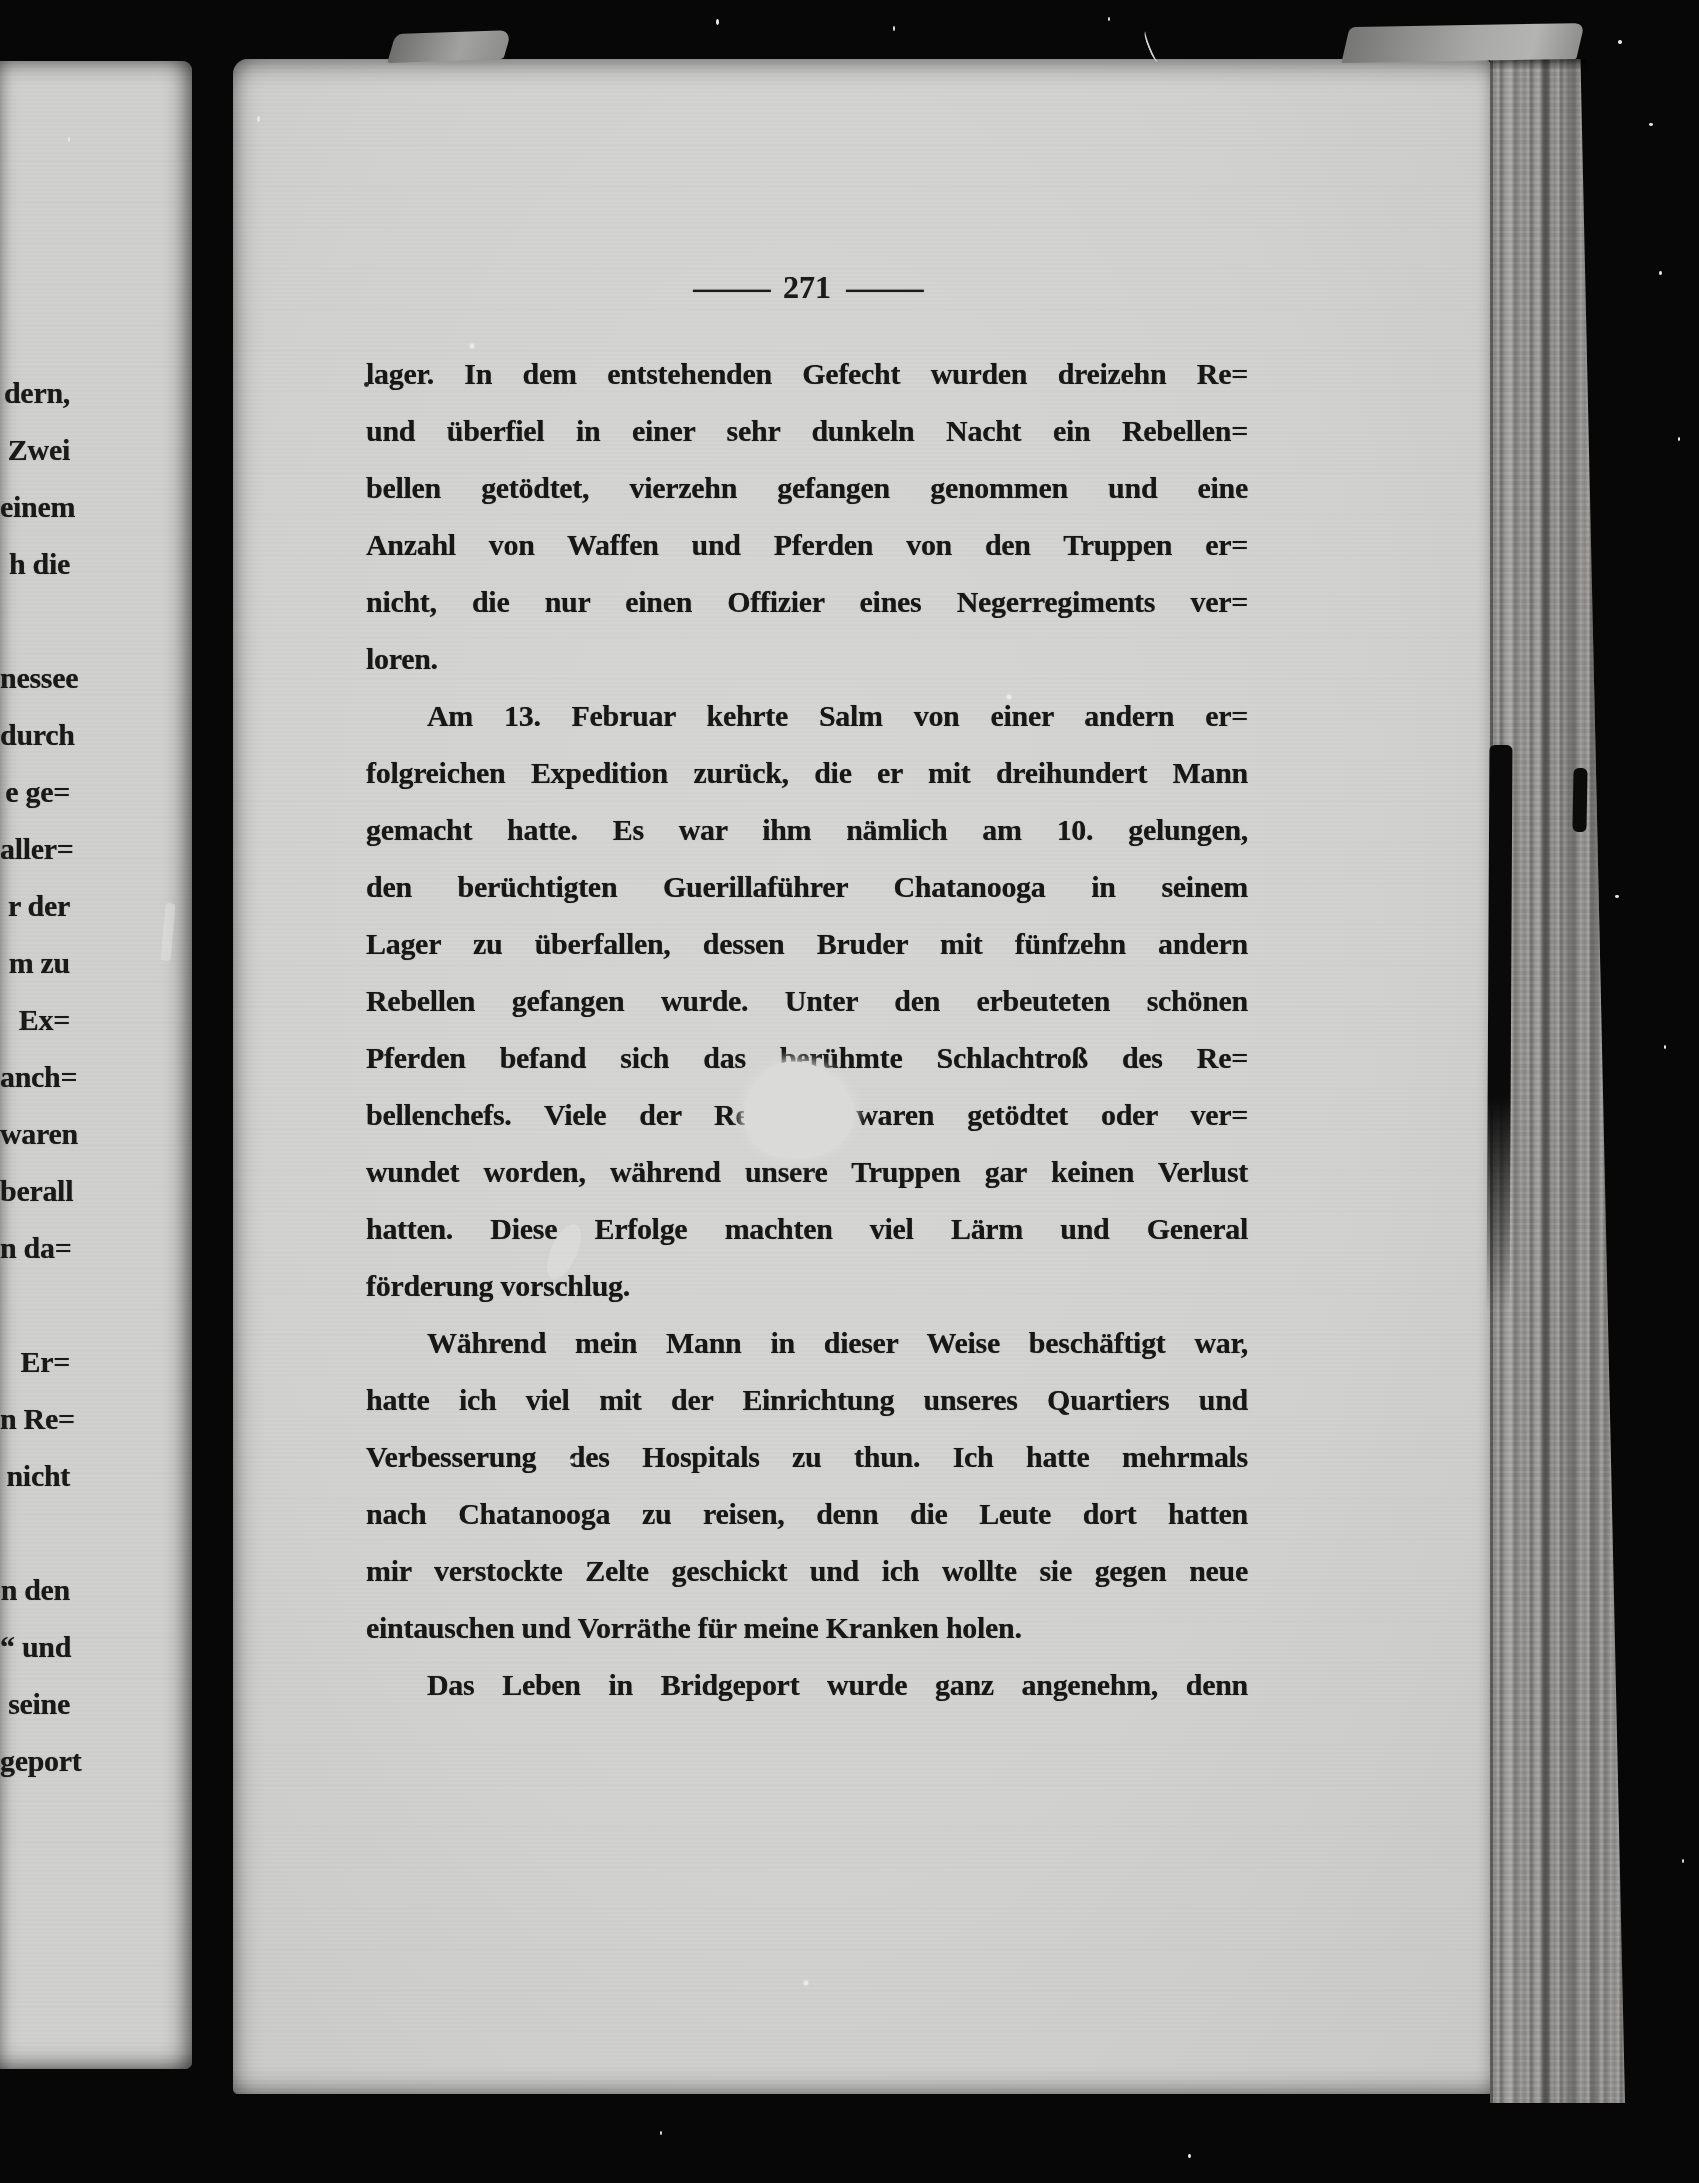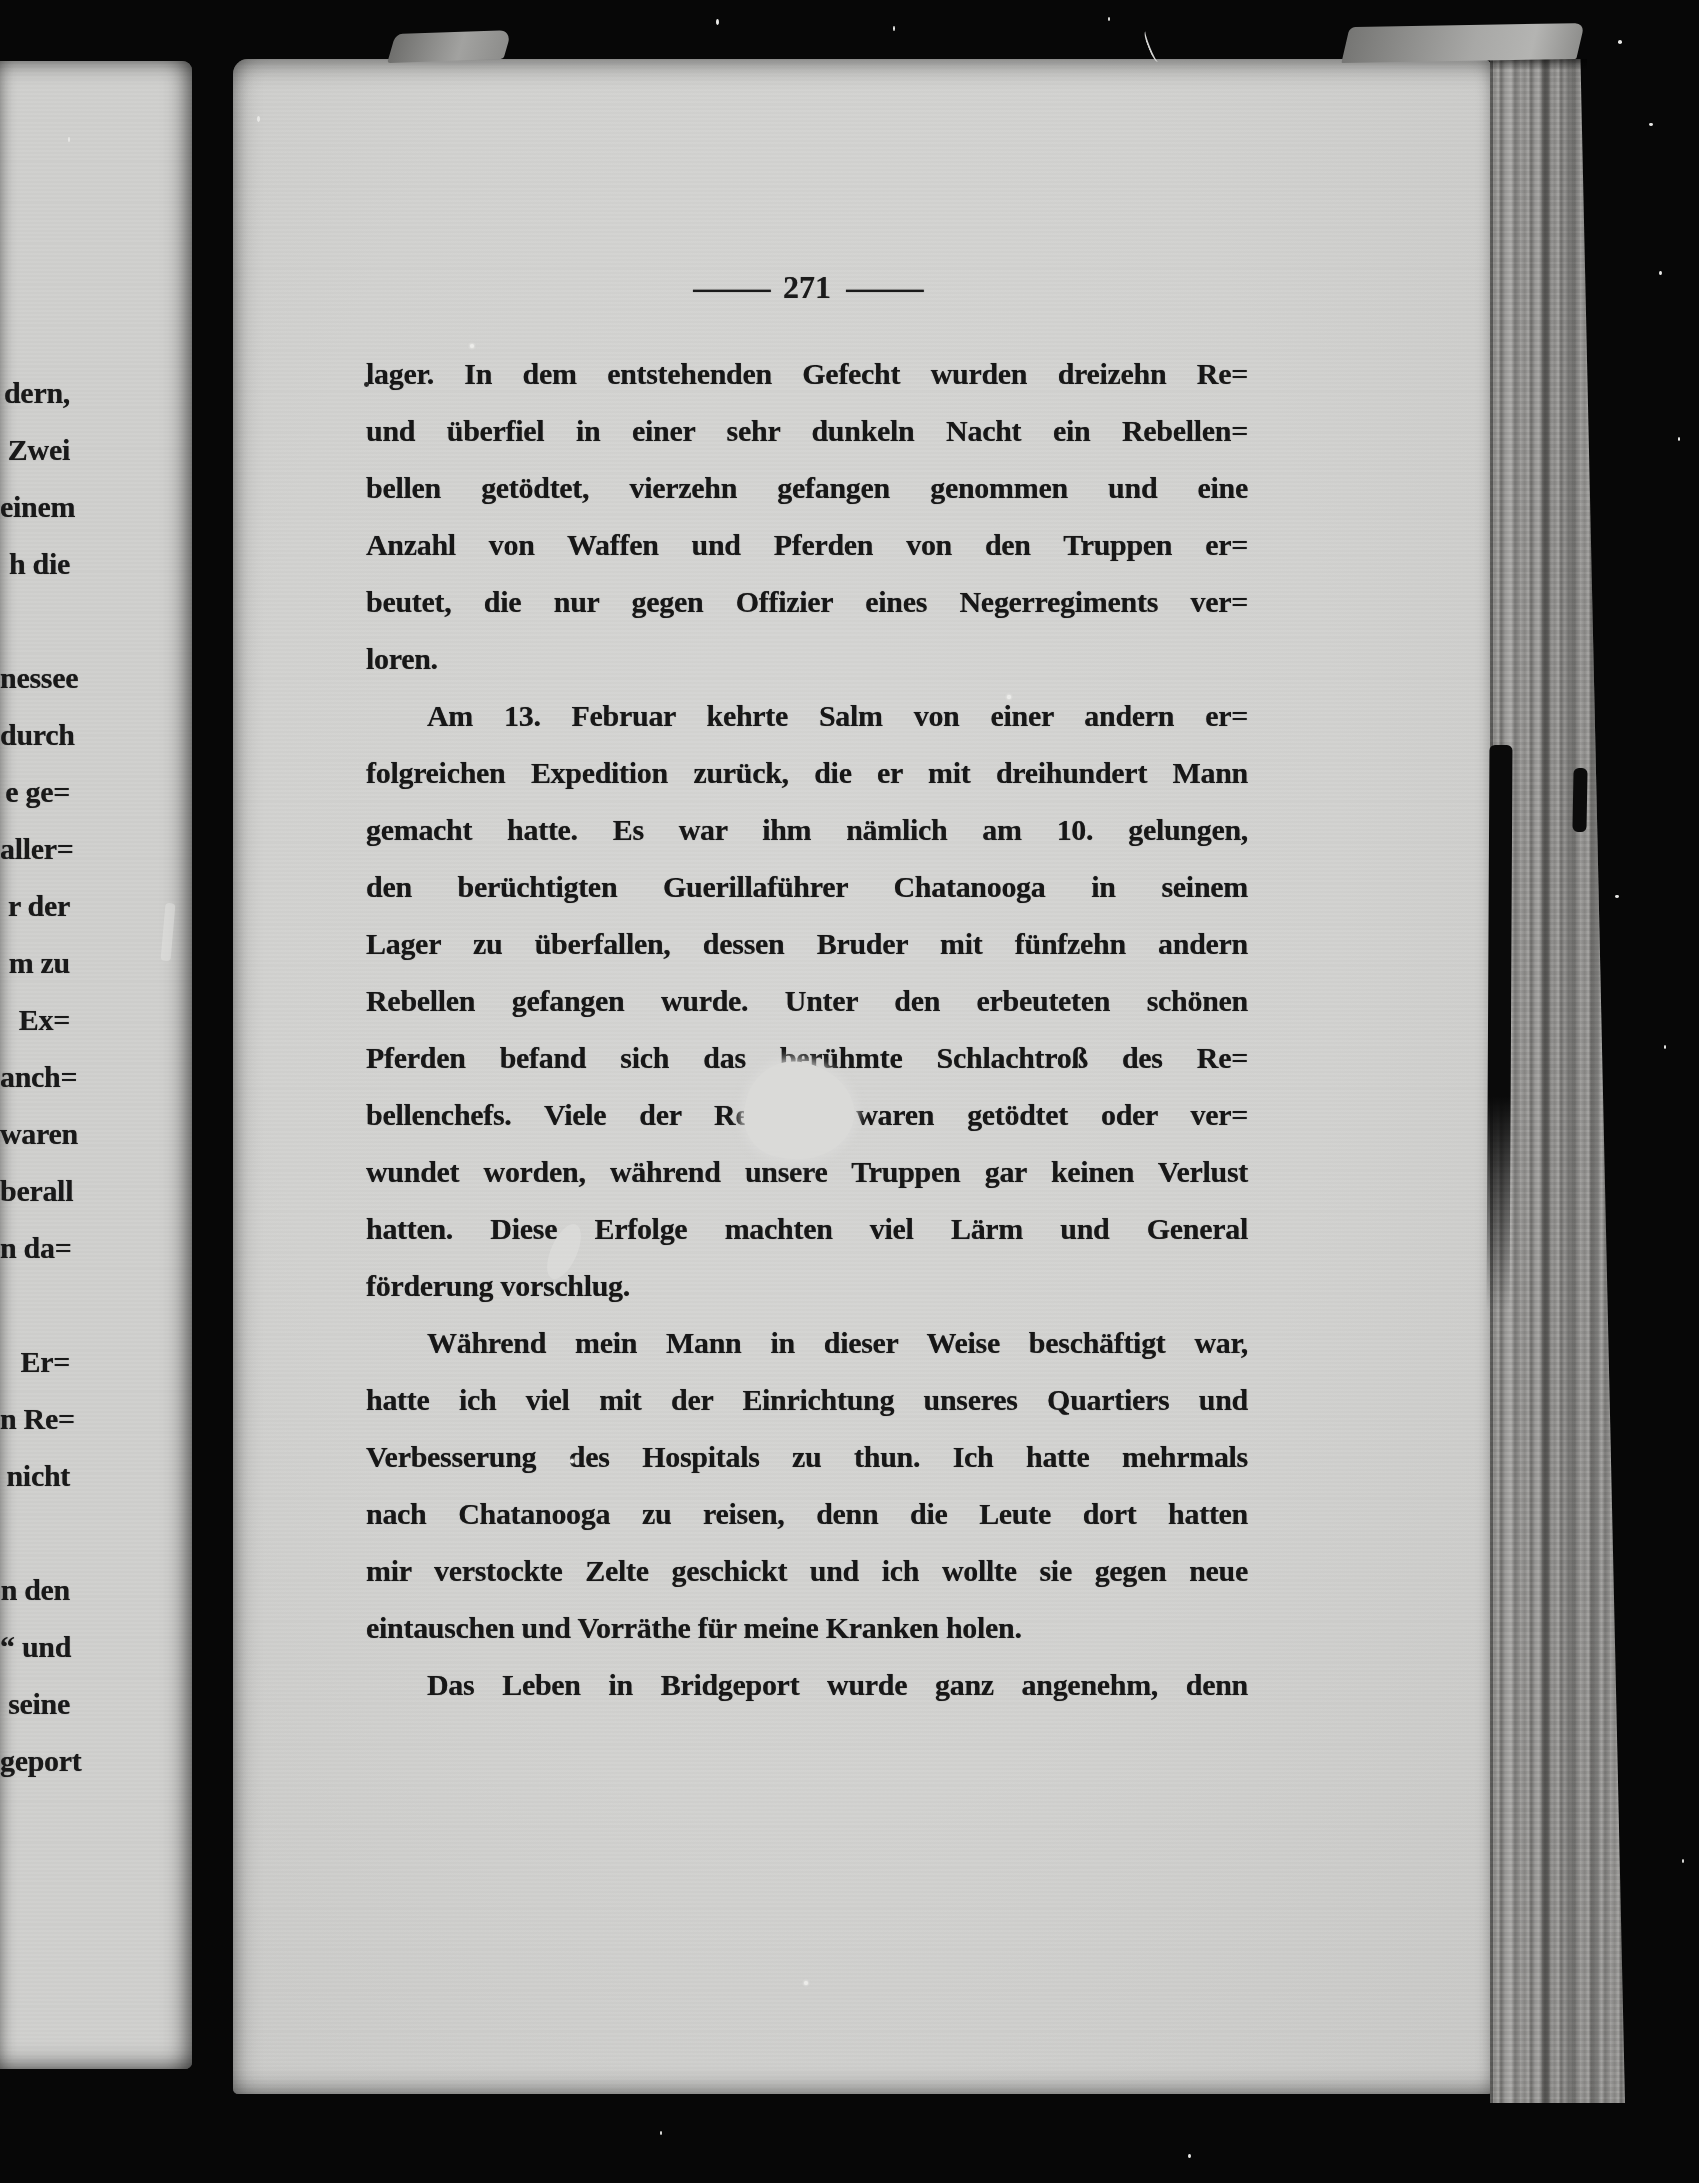--- a/index.html
+++ b/index.html
@@ -162,21 +162,21 @@
       <span class="dash">—</span>
       <span>271</span>
       <span class="dash">—</span>
     </div>
 
     <div class="text-block">
       <div class="ln">lager.  In dem entstehenden Gefecht wurden dreizehn Re=</div>
       <div class="ln">und überfiel in einer sehr dunkeln Nacht ein Rebellen=</div>
       <div class="ln">bellen getödtet, vierzehn gefangen genommen und eine</div>
       <div class="ln">Anzahl von Waffen und Pferden von den Truppen er=</div>
-      <div class="ln">beutet, die nur gegen Offizier eines Negerregiments ver=</div>
+      <div class="ln">nicht, die nur einen Offizier eines Negerregiments ver=</div>
       <div class="ln e">loren.</div>
       <div class="ln ind">Am 13. Februar kehrte Salm von einer andern er=</div>
       <div class="ln">folgreichen Expedition zurück, die er mit dreihundert Mann</div>
       <div class="ln">gemacht hatte.  Es war ihm nämlich am 10. gelungen,</div>
       <div class="ln">den berüchtigten Guerillaführer Chatanooga in seinem</div>
       <div class="ln">Lager zu überfallen, dessen Bruder mit fünfzehn andern</div>
       <div class="ln">Rebellen gefangen wurde.  Unter den erbeuteten schönen</div>
       <div class="ln">Pferden befand sich das berühmte Schlachtroß des Re=</div>
       <div class="ln">bellenchefs.  Viele der Rebellen waren getödtet oder ver=</div>
       <div class="ln">wundet worden, während unsere Truppen gar keinen Verlust</div>

